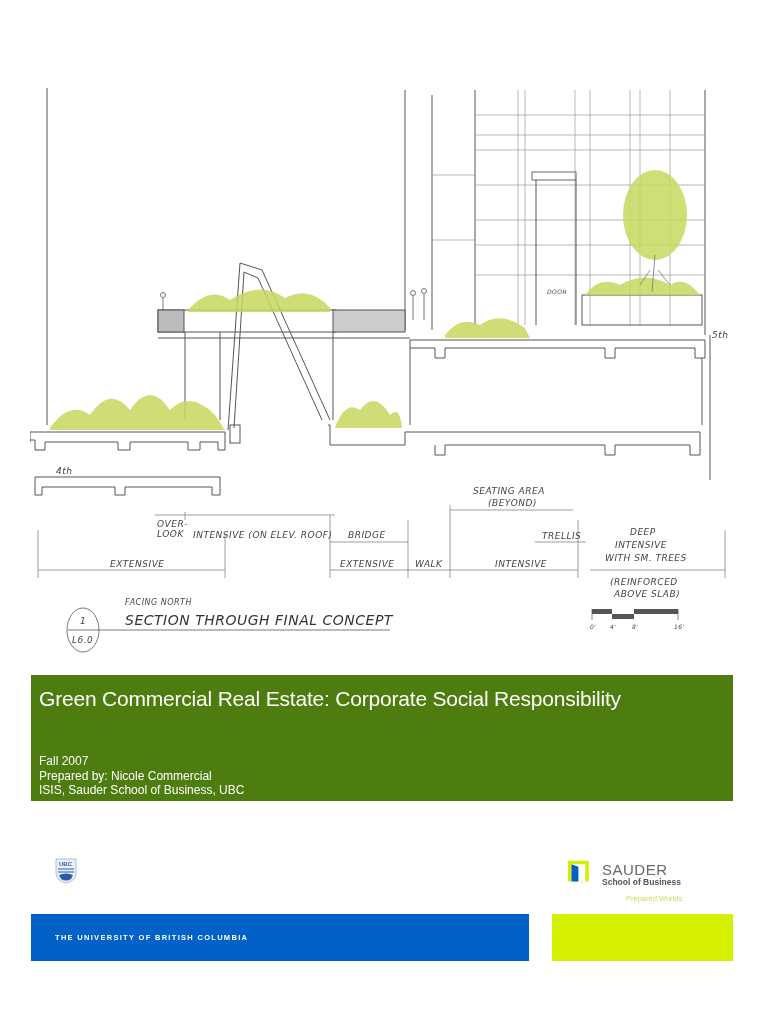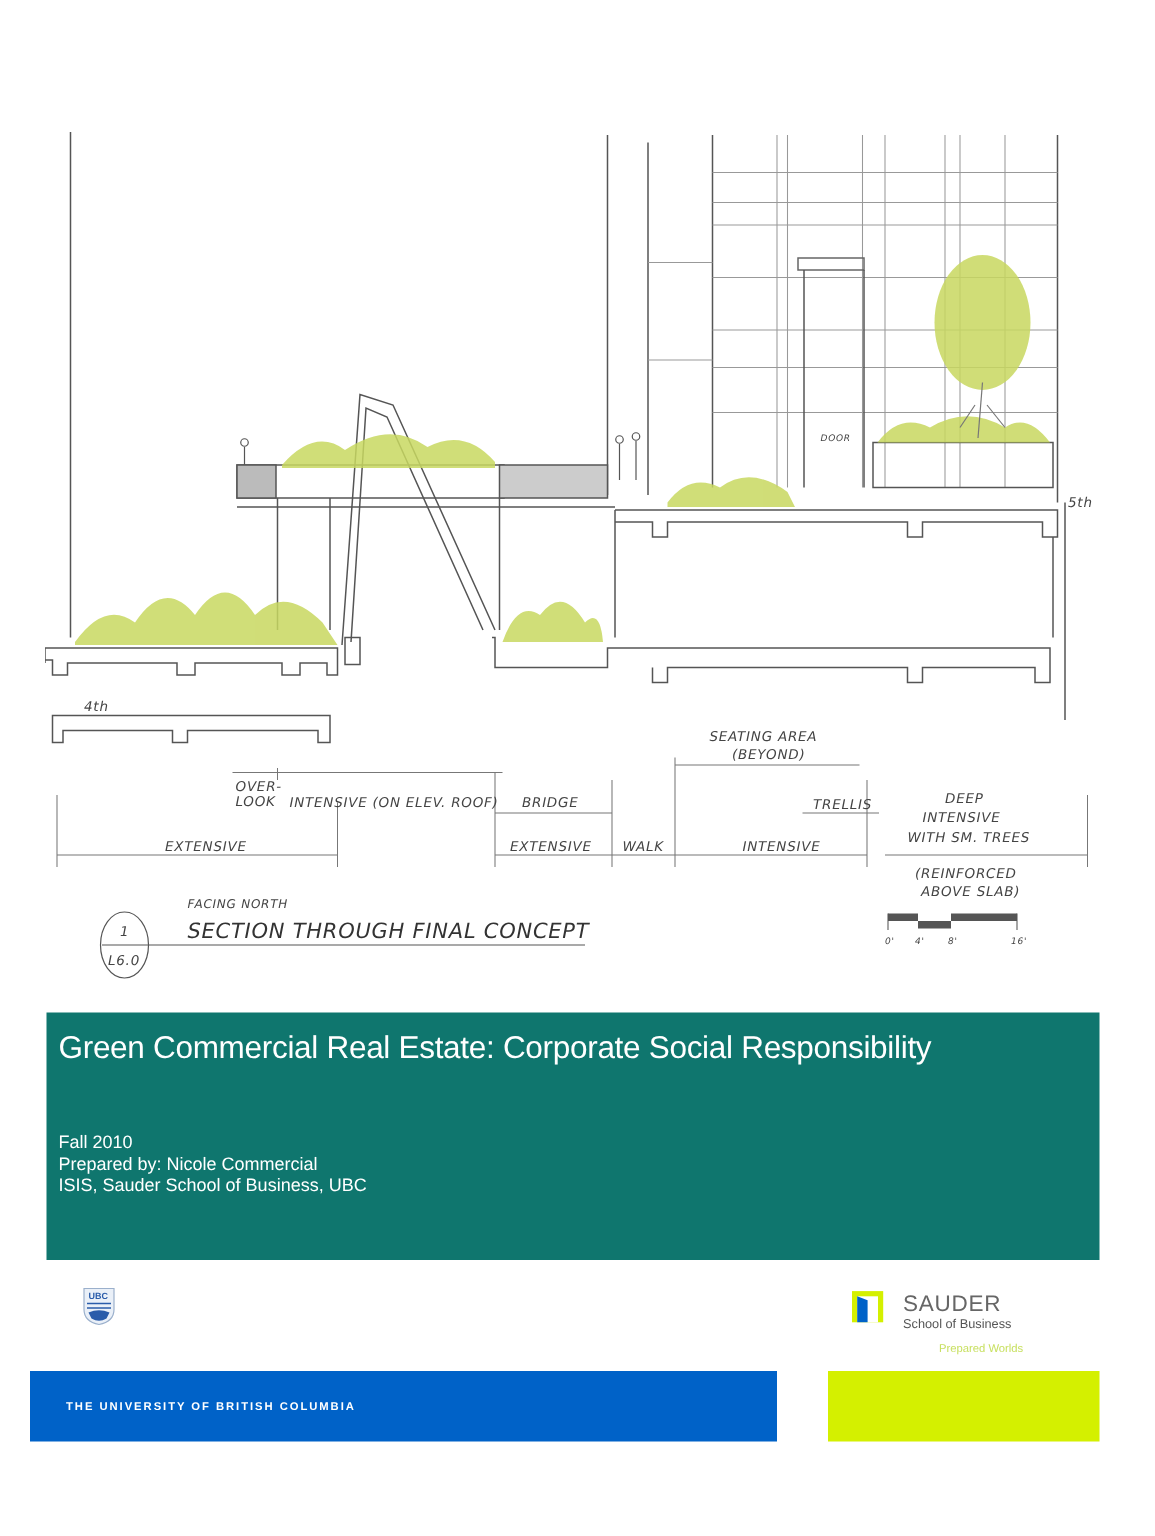--- a/index.html
+++ b/index.html
@@ -2,29 +2,29 @@
 <html><head>
 <meta charset="utf-8">
 <style>
   html, body { margin:0; padding:0; }
   body { width:770px; height:1024px; background:#ffffff; position:relative; overflow:hidden;
          font-family:"Liberation Sans", sans-serif; }
   .sketch { position:absolute; left:30px; top:80px; width:700px; height:580px; }
   .sketch svg { width:100%; height:100%; display:block; }
   .hand { font-family:"DejaVu Sans", sans-serif; font-size:9px; fill:#444; letter-spacing:0.5px; font-style:italic; }
   .hand-lg { font-family:"DejaVu Sans", sans-serif; font-size:14px; fill:#333; font-style:italic; letter-spacing:0.5px; }
-  .title-band { position:absolute; left:31px; top:675px; width:702px; height:165px; background:#0f766e; }
+  .title-band { position:absolute; left:31px; top:675px; width:702px; height:126px; background:#4d7c0f; }
   .title-band .title { position:absolute; left:8px; top:12px; color:#ffffff; font-size:21px; letter-spacing:-0.2px; }
   .title-band .meta { position:absolute; left:8px; top:79px; color:#ffffff; font-size:12px; line-height:14.5px; }
   .ubc-crest { position:absolute; left:55px; top:858px; width:22px; height:26px; }
-  .ubc-band { position:absolute; left:20px; top:914px; width:498px; height:47px; background:#0062c8; }
+  .ubc-band { position:absolute; left:31px; top:914px; width:498px; height:47px; background:#0062c8; }
   .ubc-band .ubc-name { position:absolute; left:24px; top:19px; color:#ffffff; font-size:7.5px; font-weight:bold; letter-spacing:1.3px; }
   .sauder-logo { position:absolute; left:568px; top:860px; width:140px; height:30px; }
   .sauder-name { position:absolute; left:602px; top:861px; color:#666666; font-size:15px; font-weight:normal; letter-spacing:0.5px; }
-  .sauder-sub { position:absolute; left:602px; top:877px; color:#555555; font-size:8.5px; font-weight:normal; }
+  .sauder-sub { position:absolute; left:602px; top:877px; color:#555555; font-size:8.5px; font-weight:bold; }
   .sauder-tag { position:absolute; left:626px; top:894px; color:#c8e060; font-size:7.5px; }
   .green-box { position:absolute; left:552px; top:914px; width:181px; height:47px; background:#d4f000; }
 </style>
 </head>
 <body>
 
 <div class="sketch">
   <svg viewBox="0 0 700 580" xmlns="http://www.w3.org/2000/svg">
     <g stroke="#555" stroke-width="1" fill="none">
 
@@ -165,21 +165,21 @@
       <text class="hand" x="580" y="549" style="font-size:6px">4'</text>
       <text class="hand" x="602" y="549" style="font-size:6px">8'</text>
       <text class="hand" x="644" y="549" style="font-size:6px">16'</text>
     </g>
   </svg>
 </div>
 
 <div class="title-band">
   <div class="title">Green Commercial Real Estate: Corporate Social Responsibility</div>
   <div class="meta">
-    <div>Fall 2010</div>
+    <div>Fall 2007</div>
     <div>Prepared by: Nicole Commercial</div>
     <div>ISIS, Sauder School of Business, UBC</div>
   </div>
 </div>
 
 <div class="ubc-crest">
   <svg viewBox="0 0 22 26" width="22" height="26">
     <path d="M1,1 L21,1 L21,15 Q21,23 11,25 Q1,23 1,15 Z" fill="#eaf0f8" stroke="#9bb0cc" stroke-width="0.8"></path>
     <text x="4" y="8" font-size="6" fill="#2a5caa" font-family="Liberation Sans, sans-serif" font-weight="bold">UBC</text>
     <line x1="3" y1="11" x2="19" y2="11" stroke="#2a5caa" stroke-width="1"></line>

